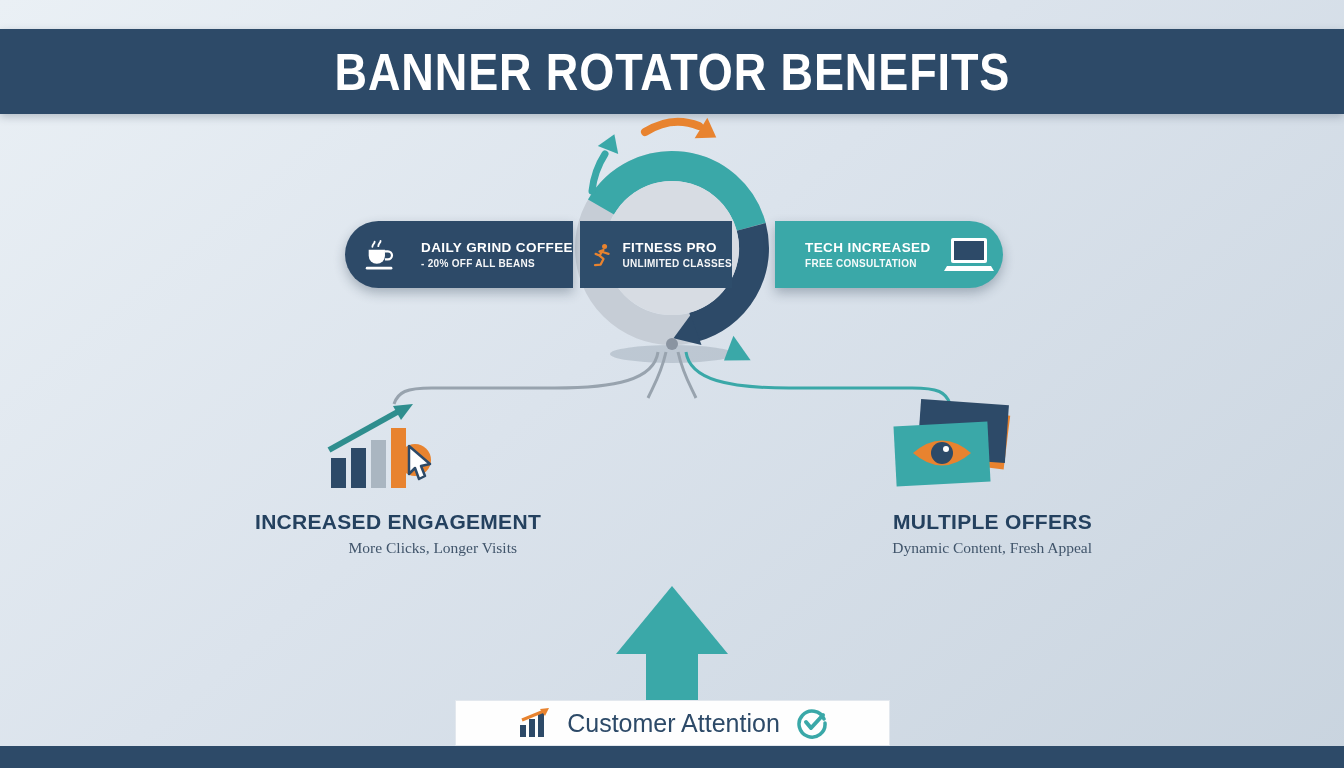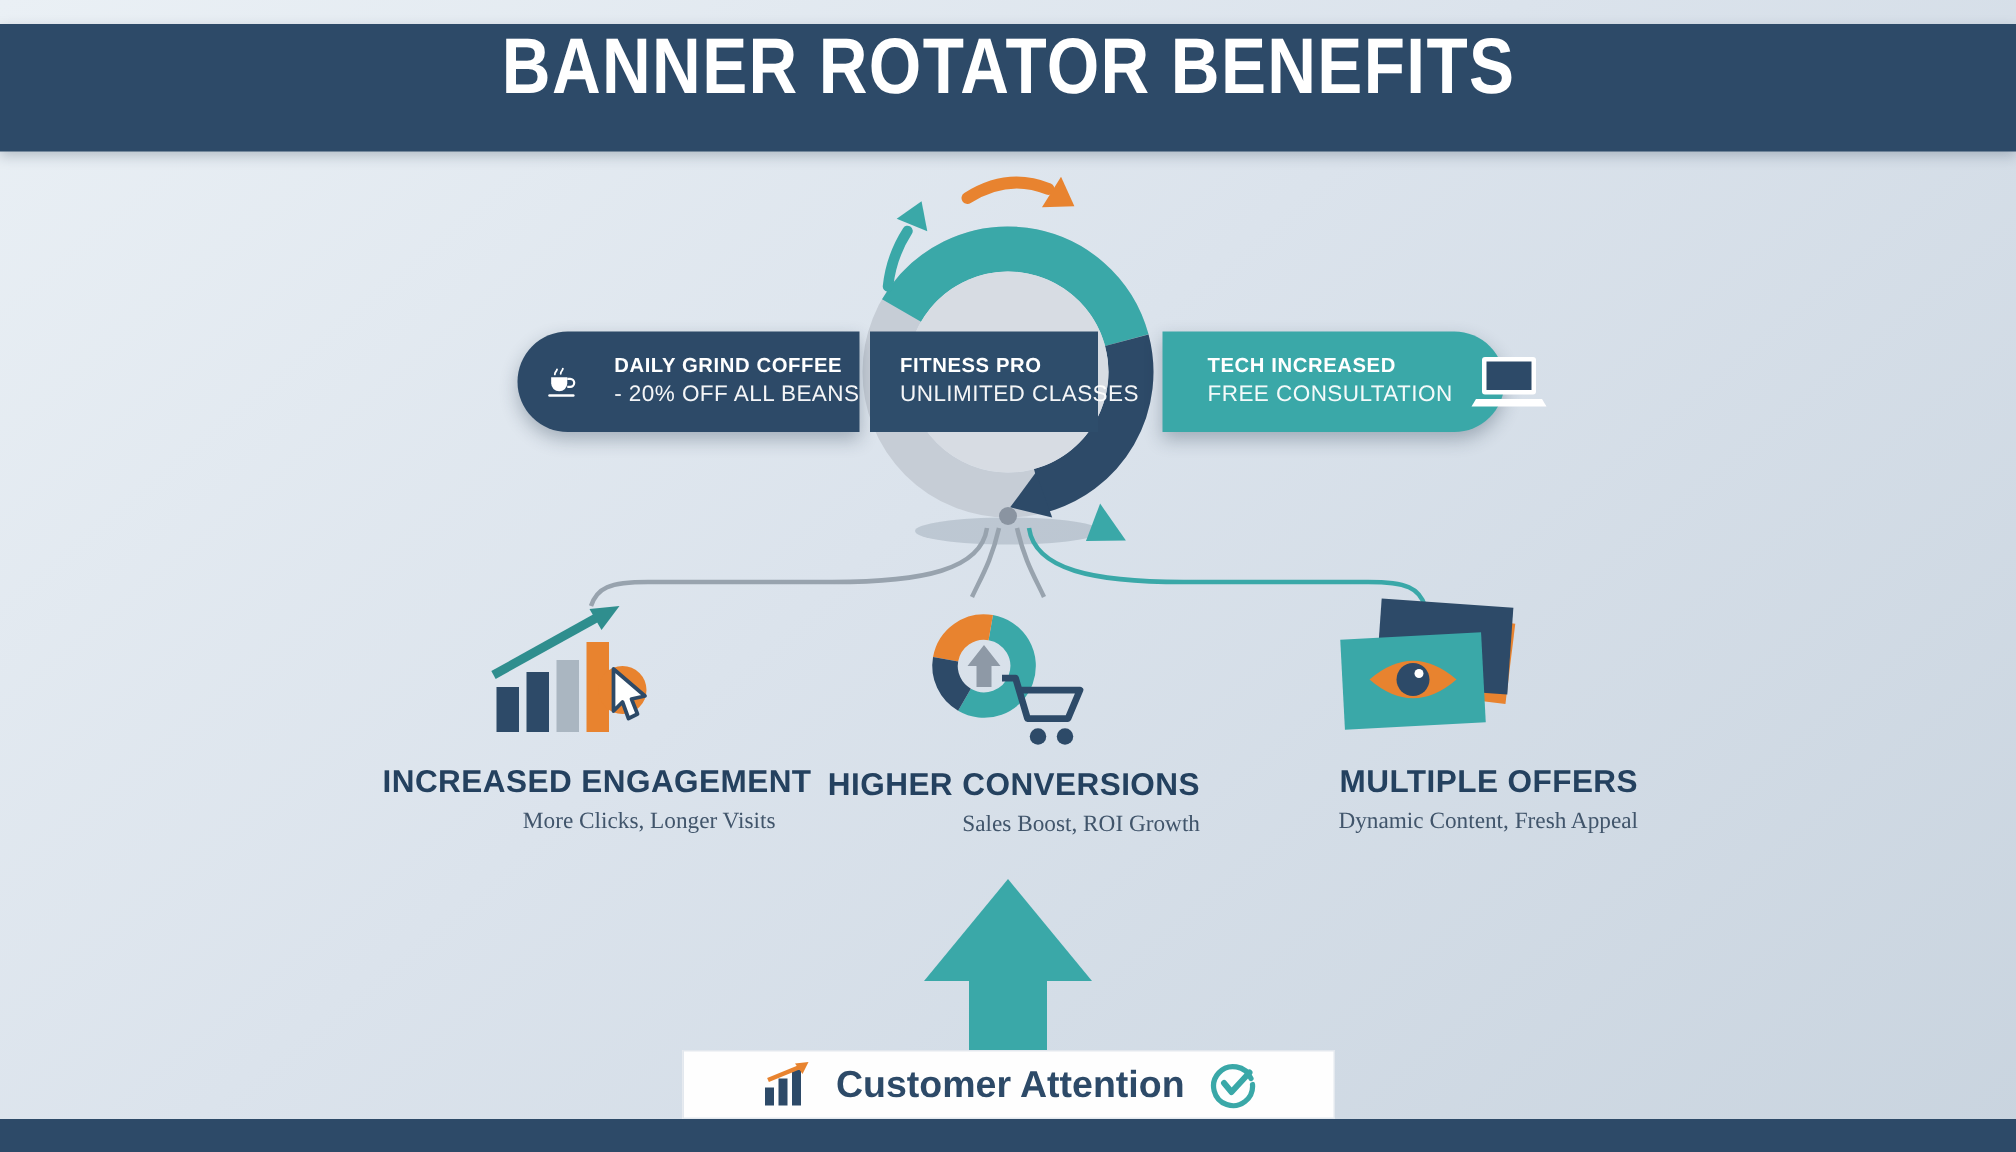--- a/index.html
+++ b/index.html
@@ -1,56 +1,56 @@
 <!DOCTYPE html>
 <html><head>
 <meta charset="utf-8">
 <style>
   * { margin:0; padding:0; box-sizing:border-box; }
   html,body { width:1344px; height:768px; background:#cfd9e3; font-family:"Liberation Sans", sans-serif; }
   .canvas { position:relative; width:1344px; height:768px; overflow:hidden;
             background:linear-gradient(140deg,#eaf0f5 0%, #dbe3ec 45%, #c9d4df 100%); }
 
   
-  .header-band { position:absolute; top:16px; left:0; width:100%; height:85px; background:#2d4a68;
-                 display:flex; justify-content:center; box-shadow:0 3px 8px rgba(30,50,70,.25); }
+  .header-band { position:absolute; top:29px; left:0; width:100%; height:85px; background:#2d4a68;
+                 display:flex; align-items:center; justify-content:center; box-shadow:0 3px 8px rgba(30,50,70,.25); }
   .header-title { color:#ffffff; font-size:50px; font-weight:bold; letter-spacing:1px; transform:scaleX(.9) scaleY(1.05); white-space:nowrap; }
 
   
   .diagram-svg { position:absolute; left:0; top:0; z-index:2; pointer-events:none; }
 
   
   .pill { position:absolute; top:221px; height:67px; display:flex; align-items:center; z-index:5;
           box-shadow:0 5px 12px rgba(25,45,65,.30); color:#fff; }
   .pill-left  { left:345px; width:228px; background:#2d4a68; border-radius:34px 0 0 34px; padding-left:20px; gap:22px; }
   .pill-mid   { left:580px; width:152px; background:#2e4d6b; padding-left:10px; gap:10px; box-shadow:none; }
   .pill-right { left:775px; width:228px; background:#3aa8a8; border-radius:0 34px 34px 0; padding-left:30px; gap:12px; }
   .pill-text { display:flex; flex-direction:column; line-height:1.35; }
   .pill-line1 { font-size:13.5px; font-weight:bold; letter-spacing:.4px; white-space:nowrap; }
-  .pill-line2 { font-size:15px; font-weight:normal; letter-spacing:.3px; white-space:nowrap; opacity:.95;text-align:right; }
+  .pill-line2 { font-size:10px; font-weight:bold; letter-spacing:.3px; white-space:nowrap; opacity:.95; }
   .pill-right .laptop-wrap { margin-left:auto; padding-right:18px; display:flex; }
 
   
   .benefit { position:absolute; top:398px; text-align:right; z-index:3; }
   .benefit-1 { left:255px; width:262px; }
   .benefit-2 { left:538px; width:262px; }
   .benefit-3 { left:810px; width:282px; }
   .benefit-icon { display:block; margin:0 auto; }
   .benefit-title { margin-top:12px; font-size:21px; font-weight:bold; color:#24415f; letter-spacing:.3px; white-space:nowrap; }
   .benefit-sub { margin-top:5px; font-size:15.5px; color:#41556b; white-space:nowrap;font-family:Liberation Serif, serif; }
 
   
   .big-arrow-head { position:absolute; left:616px; top:586px; width:0; height:0; z-index:4;
                     border-left:56px solid transparent; border-right:56px solid transparent; border-bottom:68px solid #3aa8a8; }
   .big-arrow-shaft { position:absolute; left:646px; top:650px; width:52px; height:98px; background:#3aa8a8; z-index:4; }
 
   
   .footer-bar { position:absolute; left:455px; top:700px; width:435px; height:46px; background:#fefefe; z-index:6;
                 display:flex; align-items:center; justify-content:center; gap:16px; border:1px solid #e3e8ee; }
-  .footer-label { font-size:25px; font-weight:bold; color:#2d4a68; white-space:nowrap; }
+  .footer-label { font-size:25px; font-weight:normal; color:#2d4a68; white-space:nowrap; }
   .bottom-band { position:absolute; left:0; top:746px; width:100%; height:22px; background:#2d4a68; z-index:5; }
 </style>
 </head>
 <body>
 
 <div class="canvas">
 
   <div class="header-band">
     <div class="header-title">BANNER ROTATOR BENEFITS</div>
   </div>
@@ -127,33 +127,20 @@
       <rect x="70" y="30" width="15" height="60" fill="#e8832f"></rect>
       <path d="M8 52 L80 12" stroke="#2f8e8e" stroke-width="6" fill="none"></path>
       <polygon points="92,6 72,8 80,22" fill="#2f8e8e"></polygon>
       <circle cx="94" cy="62" r="16" fill="#e8832f"></circle>
       <path d="M88 48 L88 76 L94 70 L98 81 L104 78 L100 68 L109 66 Z" fill="#ffffff" stroke="#2d4a68" stroke-width="2.5" stroke-linejoin="round"></path>
     </svg>
     <div class="benefit-title">INCREASED ENGAGEMENT</div>
     <div class="benefit-sub">More Clicks, Longer Visits</div>
   </div>
 
-  <div class="benefit benefit-2">
-    <svg class="benefit-icon" width="130" height="102" viewBox="0 0 130 102">
-      <path d="M56.5,20.4 A26,26 0 1 1 39,68.5" fill="none" stroke="#3aa8a8" stroke-width="17"></path>
-      <path d="M56.5,20.4 A26,26 0 0 0 26.4,41.5" fill="none" stroke="#e8832f" stroke-width="17"></path>
-      <path d="M26.4,41.5 A26,26 0 0 0 39,68.5" fill="none" stroke="#2d4a68" stroke-width="17"></path>
-      <polygon points="52,32 63,46 57,46 57,60 47,60 47,46 41,46" fill="#8e99a6"></polygon>
-      <path d="M64 54 h9 l8 27 h27 l8 -19 h-39" fill="none" stroke="#2d4a68" stroke-width="4.5" stroke-linejoin="round"></path>
-      <circle cx="88" cy="93" r="5.5" fill="#2d4a68"></circle>
-      <circle cx="106" cy="93" r="5.5" fill="#2d4a68"></circle>
-    </svg>
-    <div class="benefit-title">HIGHER CONVERSIONS</div>
-    <div class="benefit-sub">Sales Boost, ROI Growth</div>
-  </div>
 
   <div class="benefit benefit-3">
     <svg class="benefit-icon" width="140" height="100" viewBox="0 0 140 100">
       <rect x="100" y="16" width="26" height="54" fill="#e8832f" transform="rotate(7 113 43)"></rect>
       <rect x="38" y="4" width="88" height="58" fill="#2d4a68" transform="rotate(4 82 33)"></rect>
       <rect x="14" y="26" width="94" height="60" fill="#3aa8a8" transform="rotate(-3 61 56)"></rect>
       <path d="M32 55 Q61 30 90 55 Q61 80 32 55 Z" fill="#e8832f"></path>
       <circle cx="61" cy="55" r="11" fill="#2d4a68"></circle>
       <circle cx="65" cy="51" r="3" fill="#ffffff"></circle>
     </svg>

